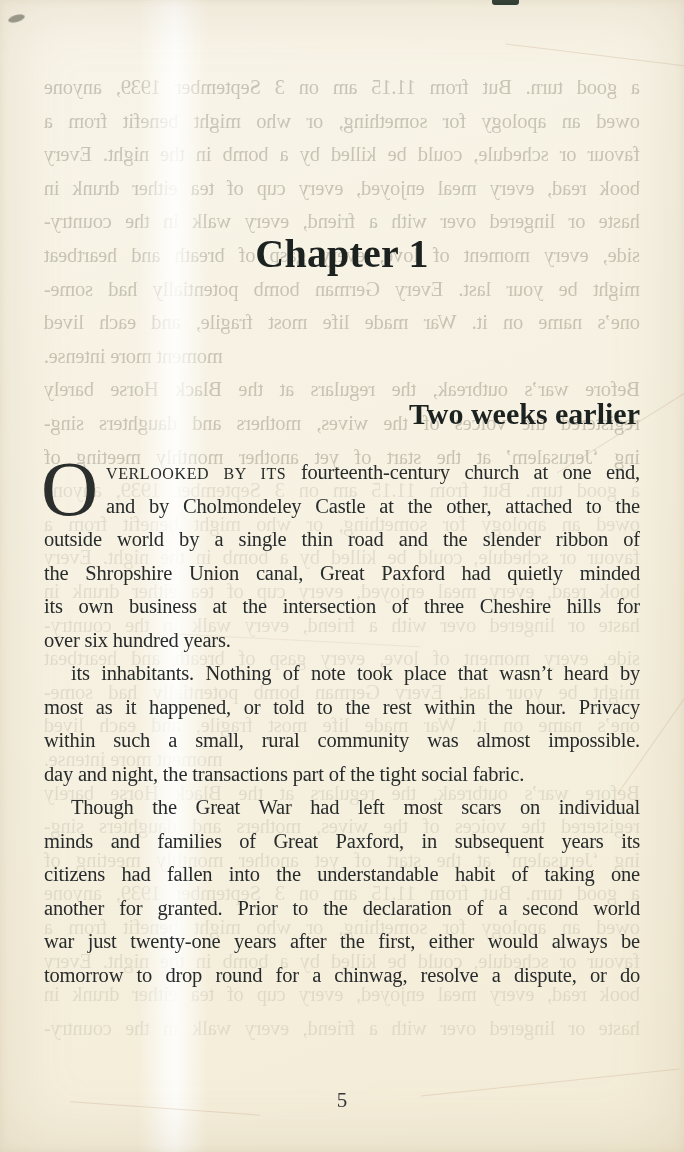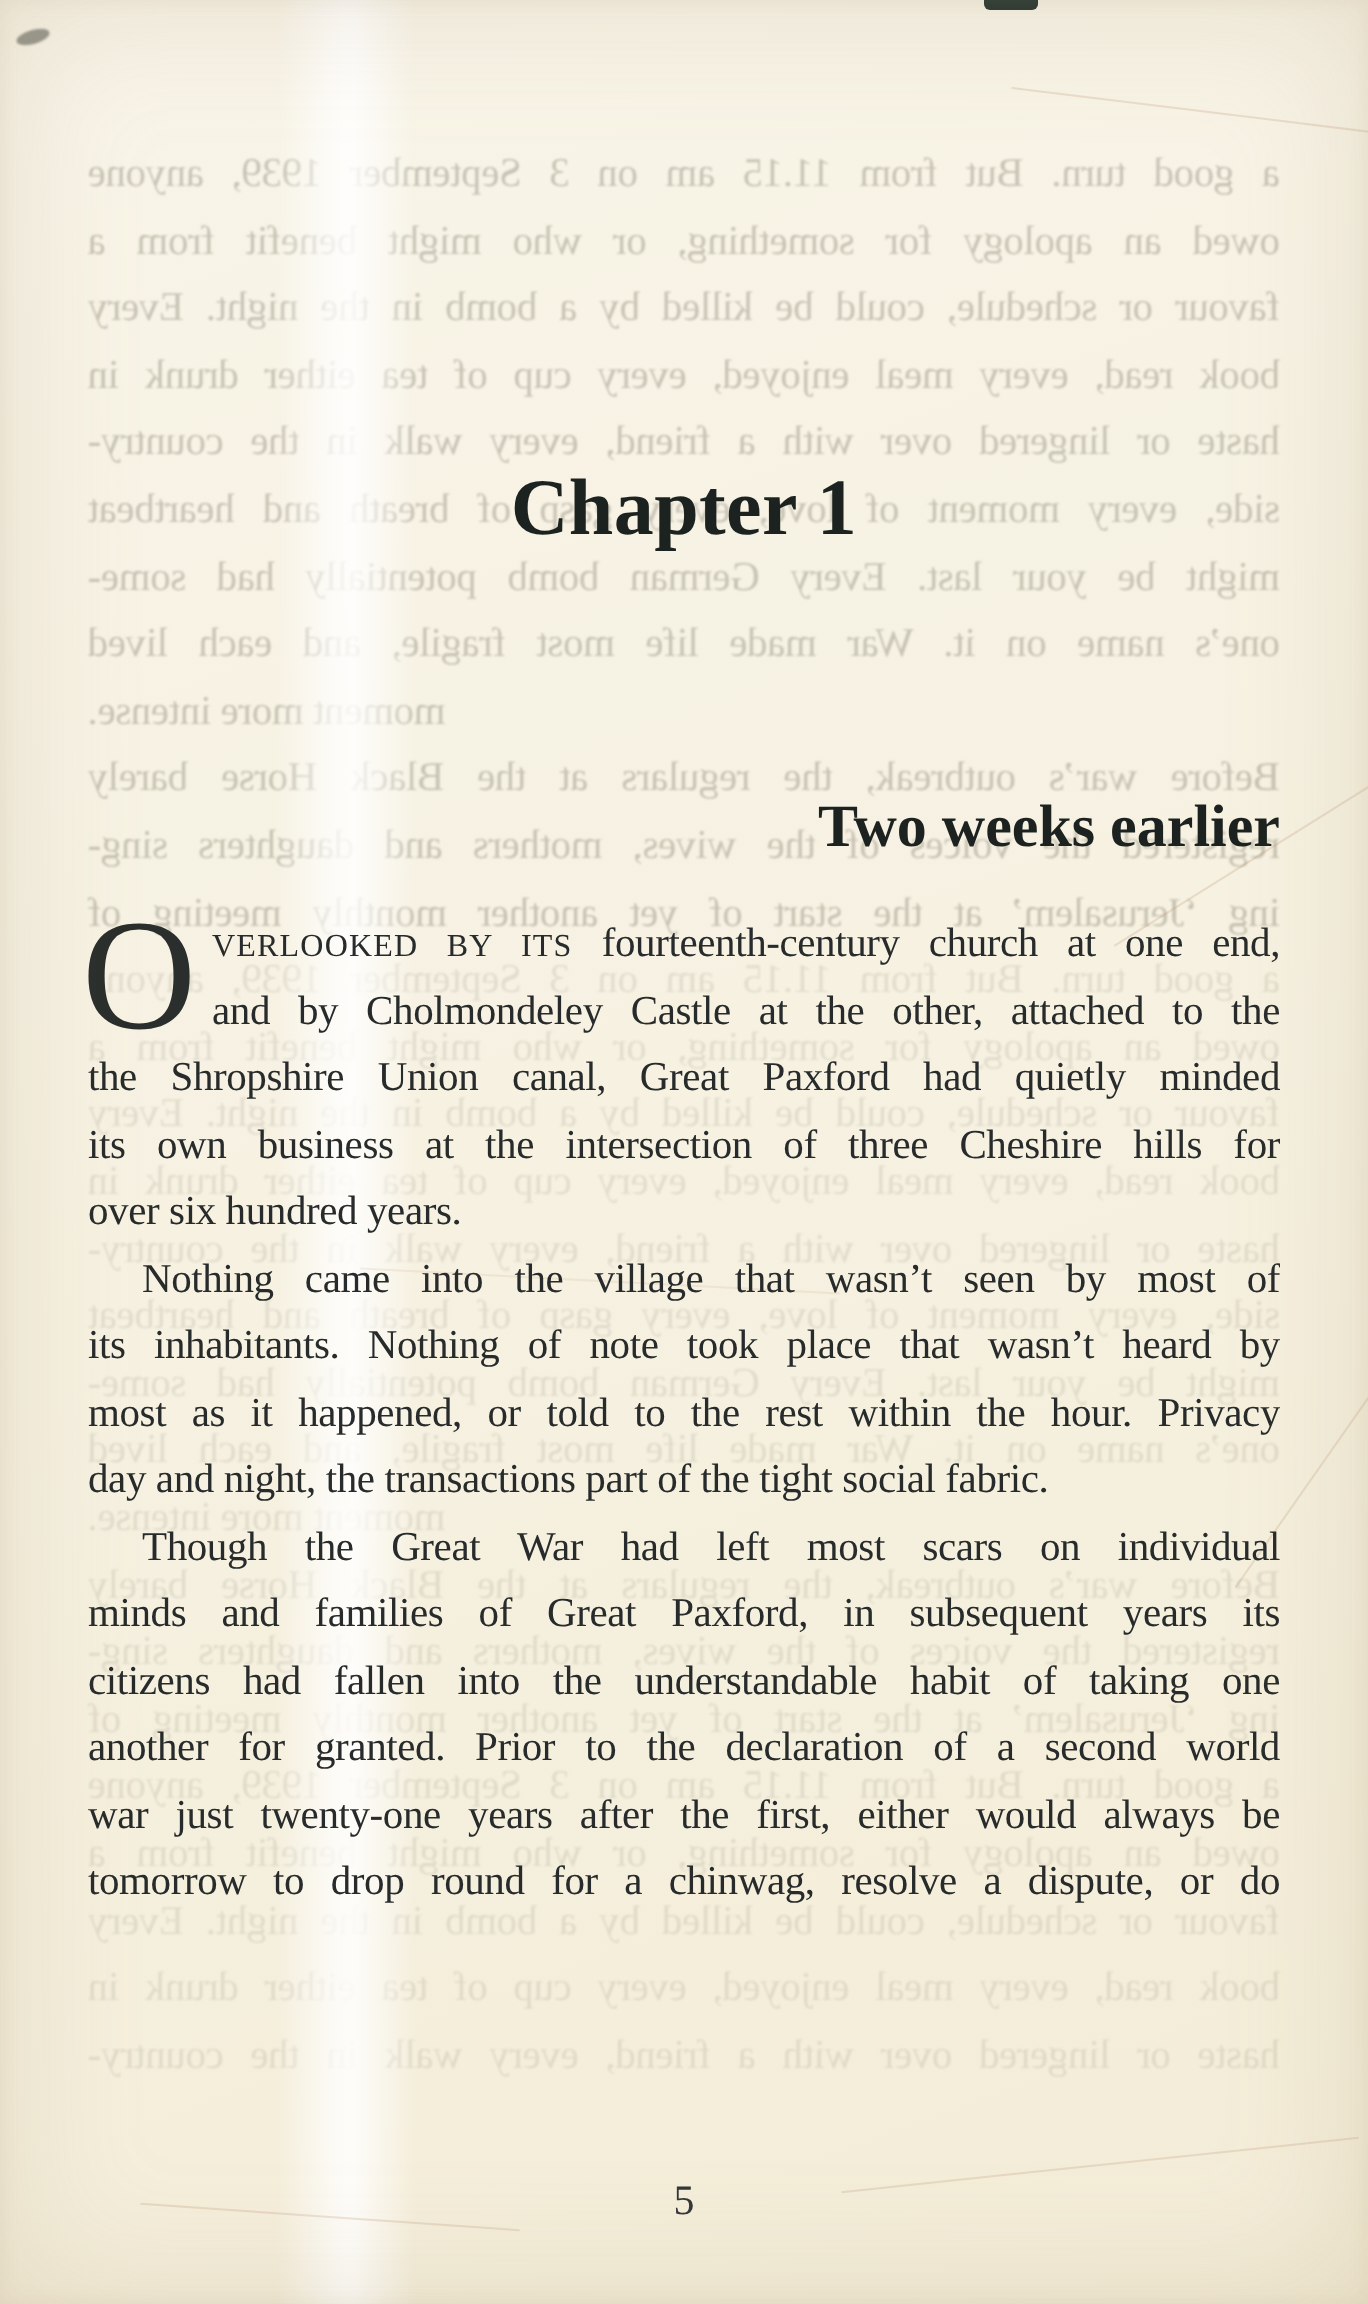--- a/index.html
+++ b/index.html
@@ -129,31 +129,32 @@
 
       <div class="para p1">
         <span class="drop-cap">O</span>
         <div class="line first-line">
           <span class="caps">VERLOOKED BY ITS</span>
           <span>fourteenth-century church at one end,</span>
         </div>
         <div class="p1-rest">
 
         <div class="line">and by Cholmondeley Castle at the other, attached to the</div>
+            <div class="line">outside world by a single thin road and the slender ribbon of</div>
             <div class="line">the Shropshire Union canal, Great Paxford had quietly minded</div>
             <div class="line">its own business at the intersection of three Cheshire hills for</div>
             <div class="line">over six hundred years.</div>
           </div>
       </div>
 
       <div class="para p2">
 
-      <div class="line">Nothing came into the village that wasn’t seen by most of</div>
           <div class="line">its inhabitants. Nothing of note took place that wasn’t heard by</div>
           <div class="line">most as it happened, or told to the rest within the hour. Privacy</div>
+          <div class="line">within such a small, rural community was almost impossible.</div>
           <div class="line">day and night, the transactions part of the tight social fabric.</div>
         </div>
 
       <div class="para p3">
 
       <div class="line">Though the Great War had left most scars on individual</div>
           <div class="line">minds and families of Great Paxford, in subsequent years its</div>
           <div class="line">citizens had fallen into the understandable habit of taking one</div>
           <div class="line">another for granted. Prior to the declaration of a second world</div>
           <div class="line">war just twenty-one years after the first, either would always be</div>

